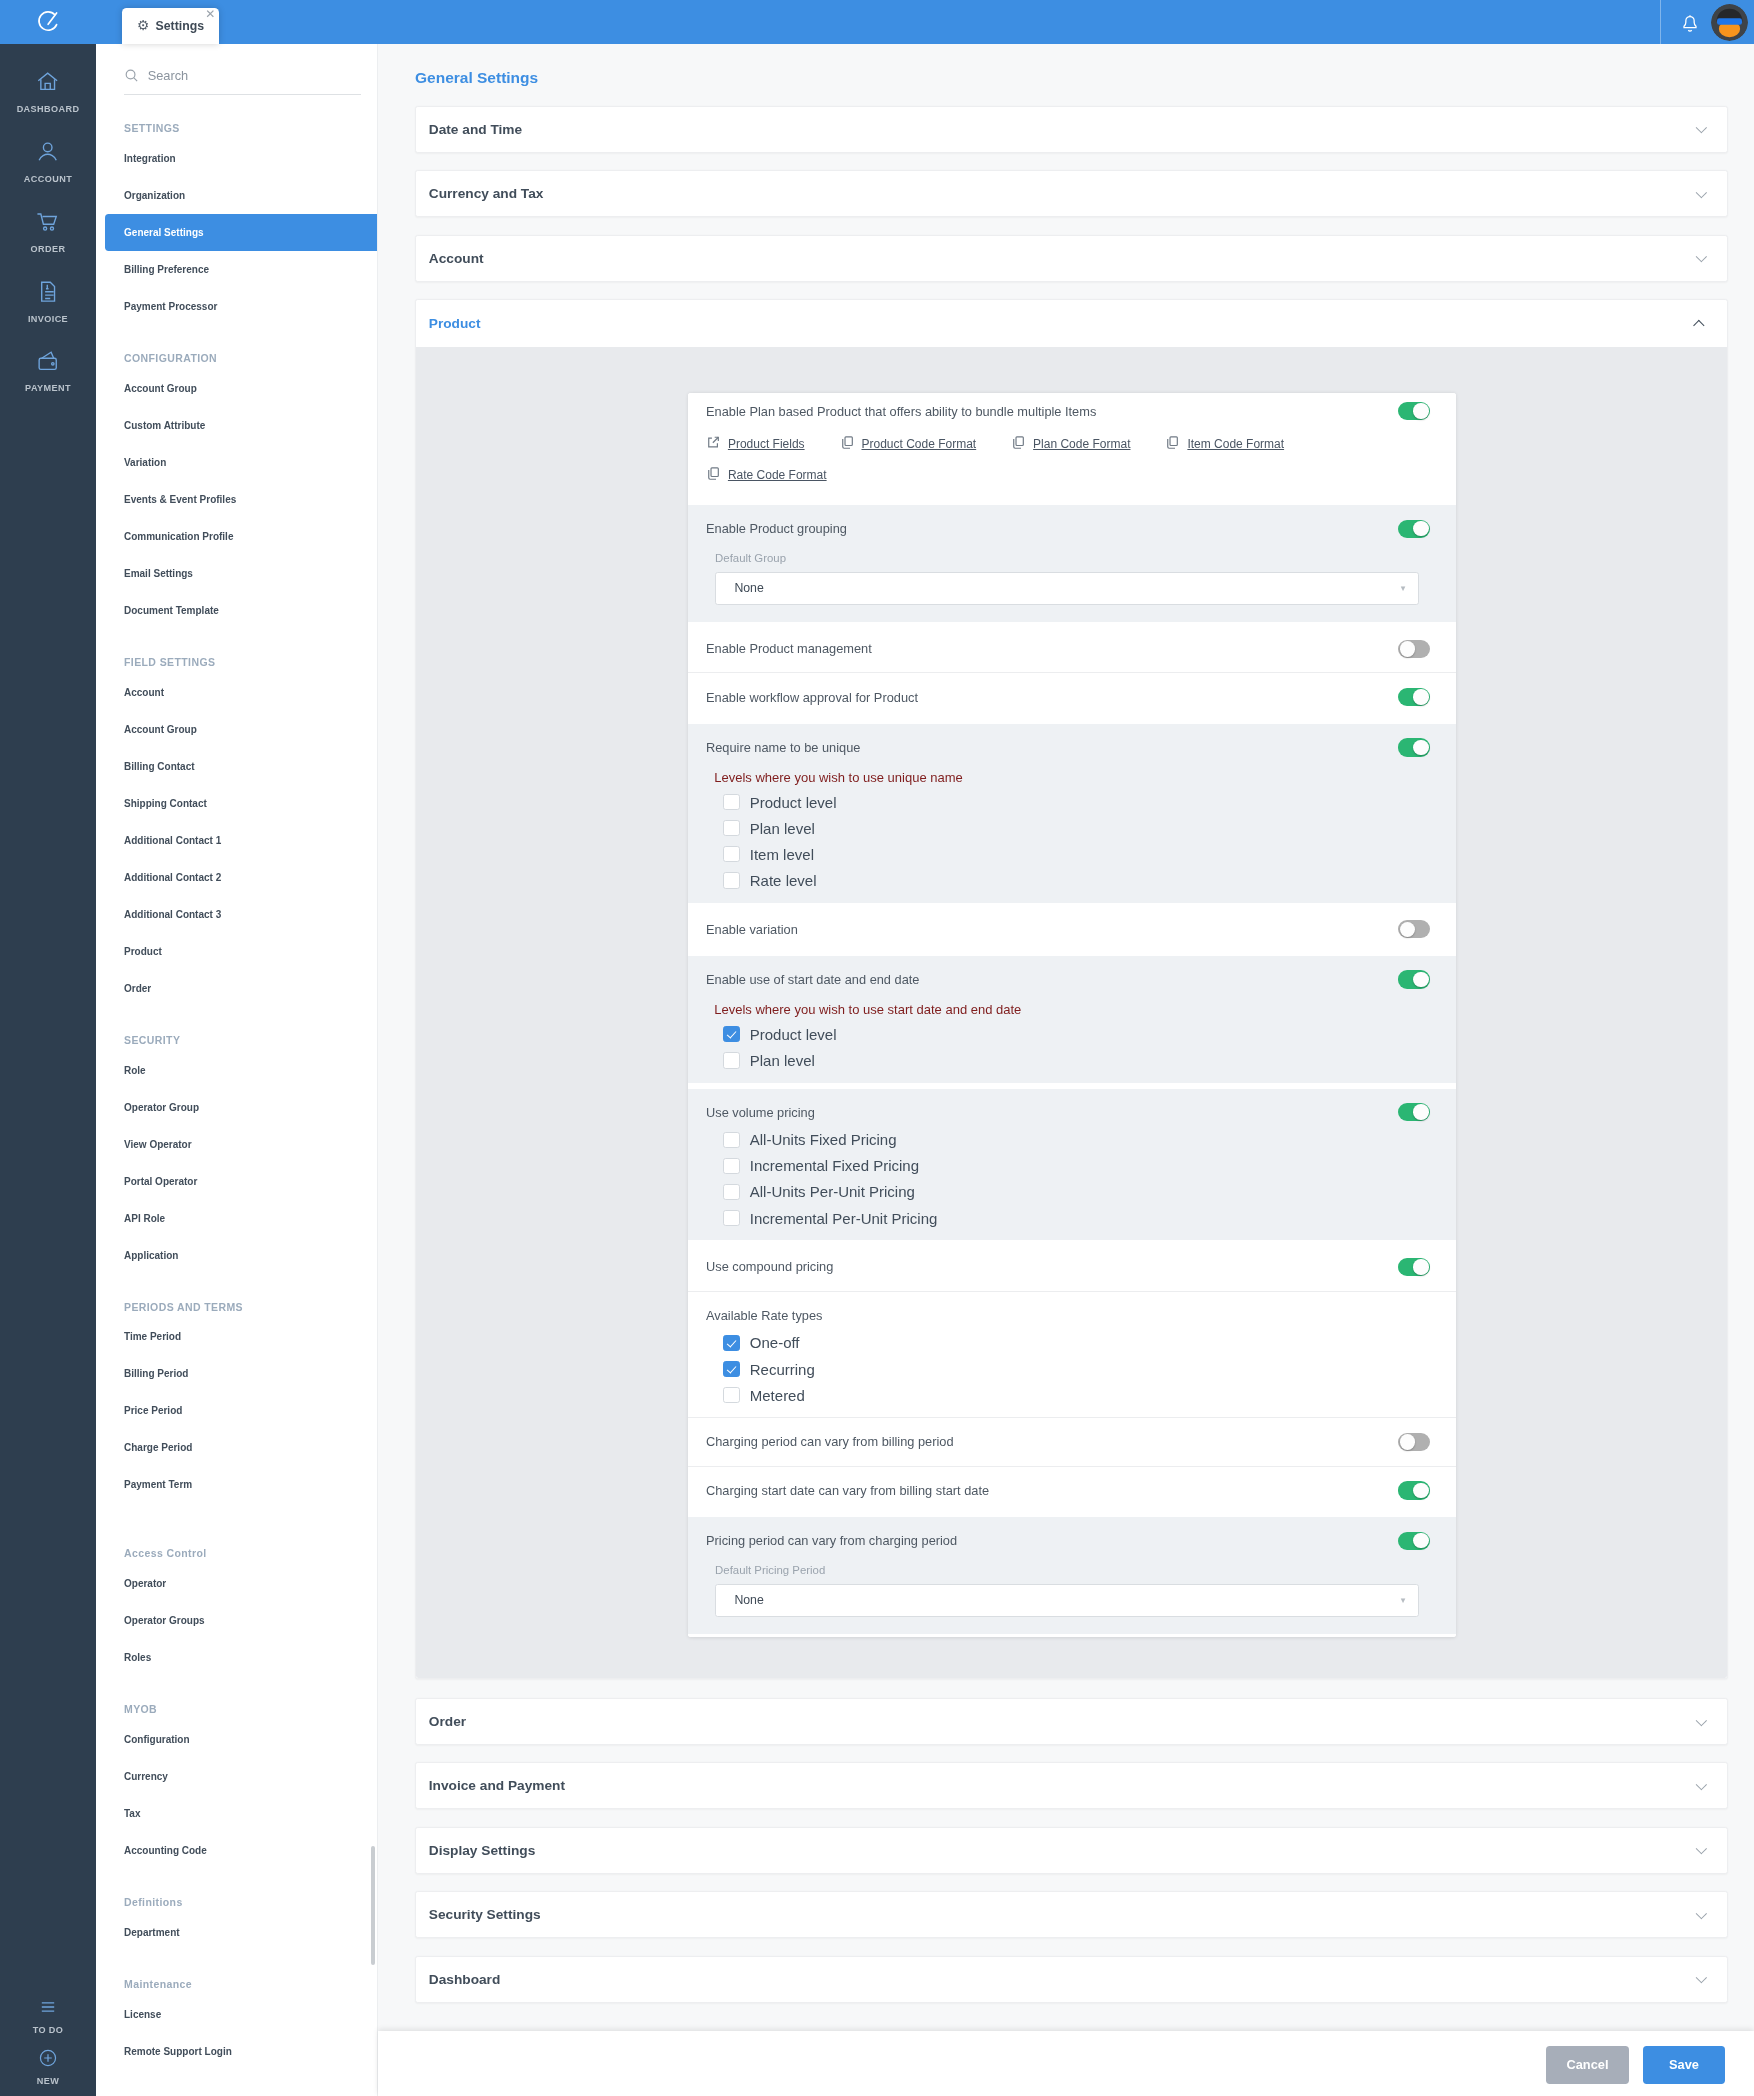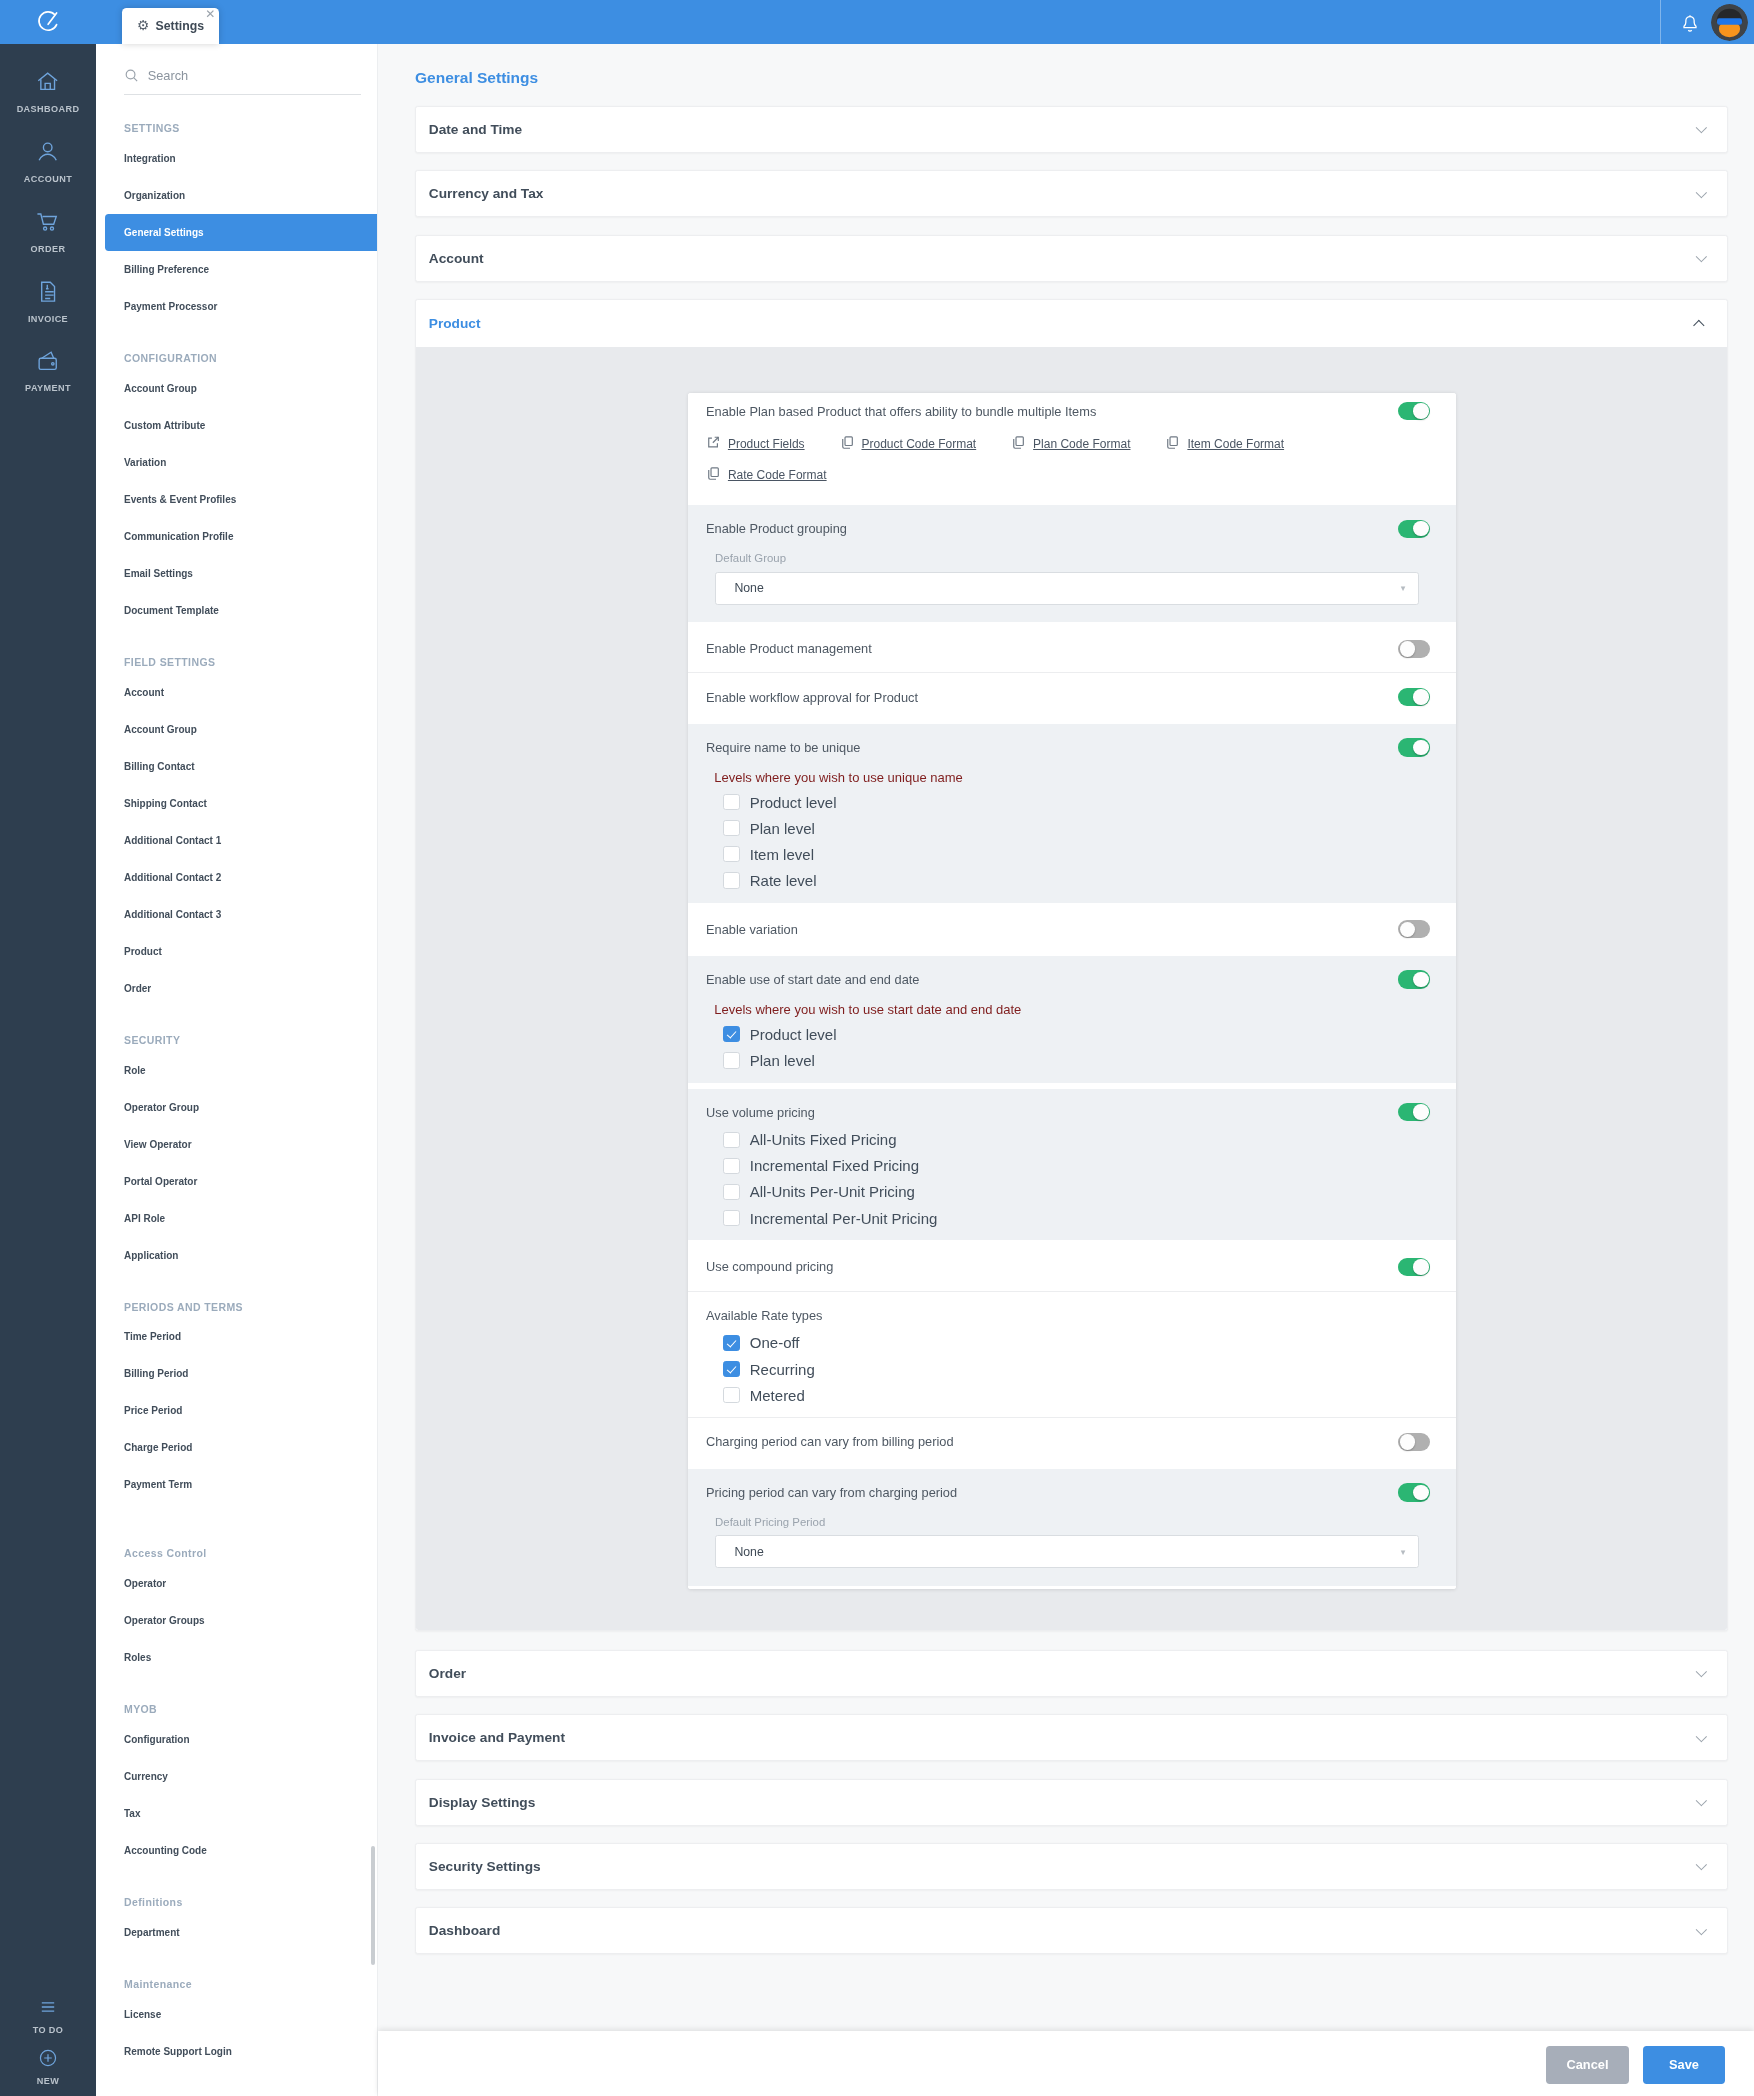--- a/index.html
+++ b/index.html
@@ -469,20 +469,26 @@
                 <span class="box"></span>
                 <span class="cklabel">Metered</span>
               </div>
             </div>
             <div class="prow divided">
               <div class="prow-top">
                 <span class="plabel">Charging period can vary from billing period</span>
                 <div class="toggle off"></div>
               </div>
             </div>
+            <div class="prow divided">
+              <div class="prow-top">
+                <span class="plabel">Charging start date can vary from billing start date</span>
+                <div class="toggle on"></div>
+              </div>
+            </div>
             <div class="prow gray">
               <div class="prow-top">
                 <span class="plabel">Pricing period can vary from charging period</span>
                 <div class="toggle on"></div>
               </div>
               <div class="field-label">Default Pricing Period</div>
               <div class="selectbox">
                 <span class="sel-value">None</span>
                 <span class="caret">▾</span>
               </div>

